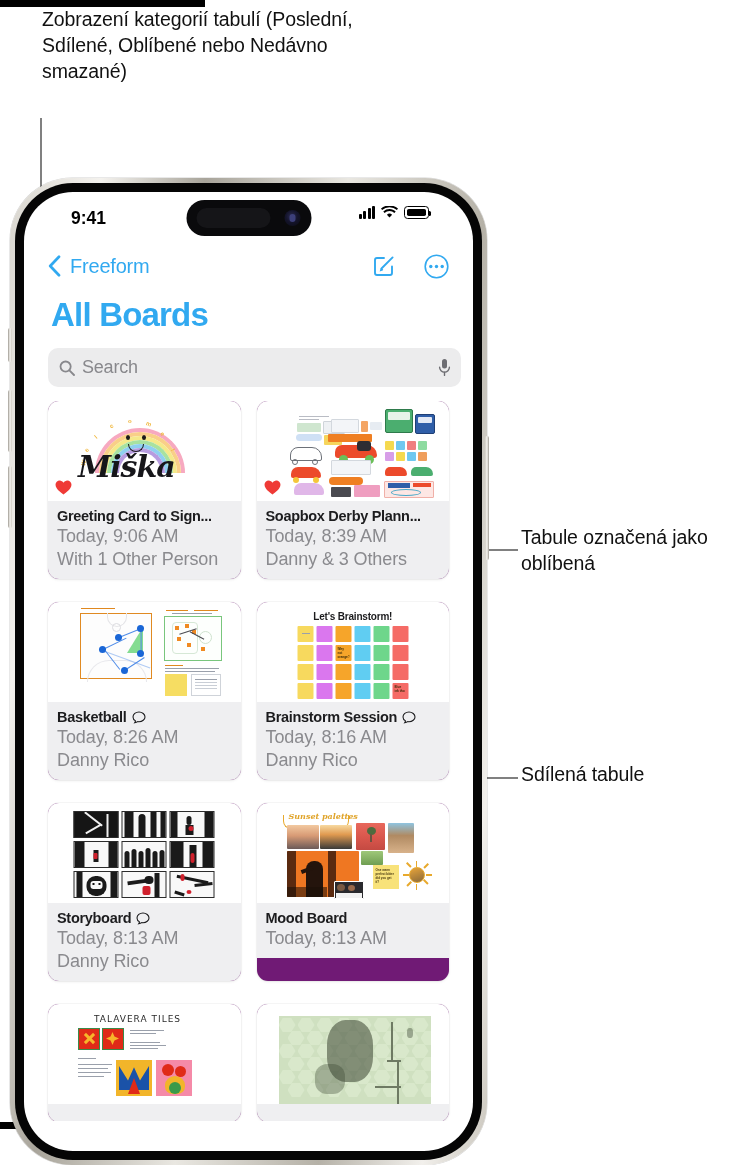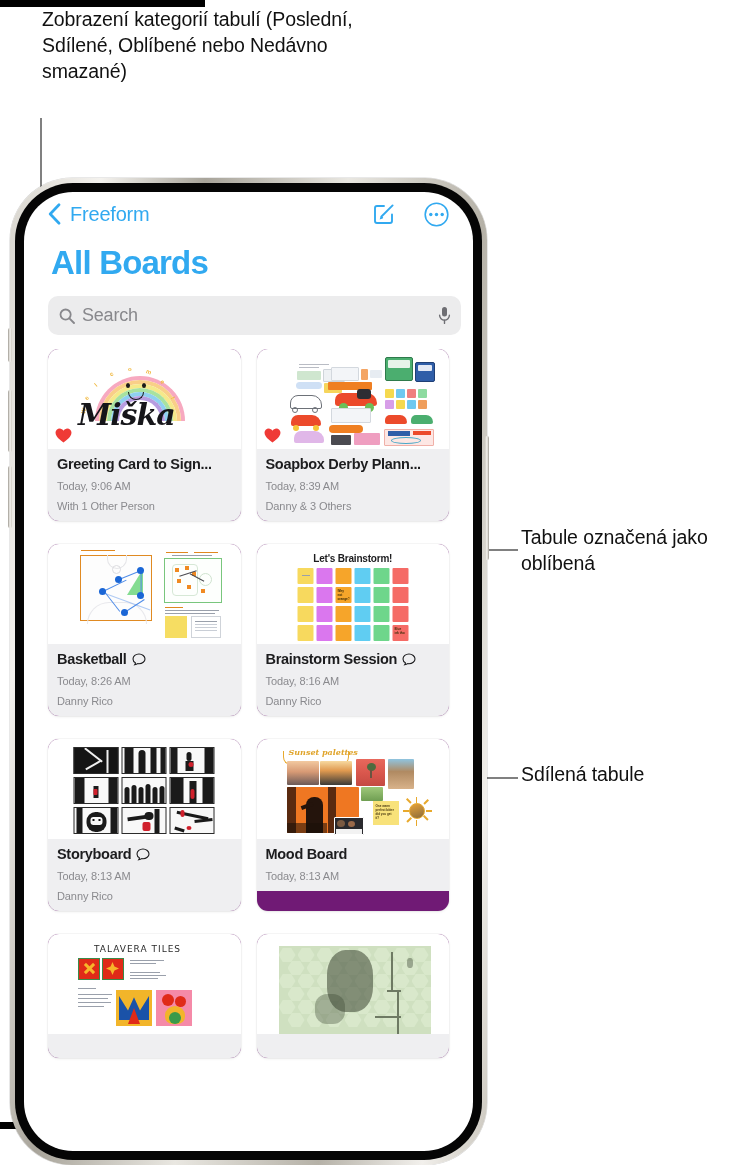--- a/index.html
+++ b/index.html
@@ -186,22 +186,22 @@
   .board-meta {
     background: #efeff1; padding: 7px 9px 9px 9px;
   }
   .board-name {
     font-size: 14.5px; font-weight: bold; color: #1c1c1e;
     letter-spacing: -0.3px; white-space: nowrap; overflow: hidden;
     display: flex; align-items: center; gap: 5px;
   }
   .board-name-txt { overflow: hidden; text-overflow: ellipsis; white-space: nowrap; }
   .board-sub {
-    font-size: 11px; color: #8a8a8e; letter-spacing: -0.1px;
-    margin-top: 8px; white-space: nowrap;
+    font-size: 18px; color: #8a8a8e; letter-spacing: -0.1px;
+    margin-top: 2px; white-space: nowrap;
   }
   .shared-bubble { flex: 0 0 auto; }
 
   
   .tc { position: absolute; }
 
   
   .rainbow-arc {
     position: absolute; border-radius: 50% 50% 0 0 / 100% 100% 0 0;
     border-style: solid; border-bottom: none;
@@ -337,20 +337,45 @@
 
   <div id="phone">
     <div class="side-btn-left" id="side-btn-mute"></div>
     <div class="side-btn-left" id="side-btn-volup"></div>
     <div class="side-btn-left" id="side-btn-voldn"></div>
     <div class="side-btn" id="side-btn-power"></div>
 
     <div id="phone-black">
       <div id="screen">
 
+        <div id="statusbar">
+          <div id="status-time">9:41</div>
+          <div id="dynamic-island">
+            <div id="island-pill"></div>
+            <div id="island-cam">
+              <div id="island-cam-dot"></div>
+            </div>
+          </div>
+          <div id="status-right">
+            <div id="sig-bars">
+              <i></i>
+                <i></i>
+                <i></i>
+                <i></i>
+            </div>
+            <svg width="17" height="13" viewBox="0 0 17 13">
+              <path d="M8.5 11.6 5.9 8.7a3.9 3.9 0 0 1 5.2 0z" fill="#000"></path>
+              <path d="M8.5 5.0c-1.9 0-3.6.75-4.9 1.95L2.3 5.45A9.2 9.2 0 0 1 8.5 3.05c2.4 0 4.6.9 6.2 2.4l-1.3 1.5A7.2 7.2 0 0 0 8.5 5.0z" fill="#000"></path>
+              <path d="M8.5 1.2a11 11 0 0 0-7.4 2.85L0 2.6A12.6 12.6 0 0 1 8.5-.6c3.3 0 6.3 1.25 8.5 3.2l-1.1 1.45A11 11 0 0 0 8.5 1.2z" fill="#000"></path>
+            </svg>
+            <div id="battery">
+              <div id="battery-fill"></div>
+            </div>
+          </div>
+        </div>
 
         <div id="navbar">
           <div id="back-button">
             <svg id="chev-back" width="13" height="22" viewBox="0 0 13 22">
               <path d="M11 1.8 2.2 11 11 20.2" fill="none" stroke="#31a9f0" stroke-width="2.7" stroke-linecap="round" stroke-linejoin="round"></path>
             </svg>
             <span id="back-label">Freeform</span>
           </div>
           <div id="nav-spacer"></div>
           <div id="nav-actions">

